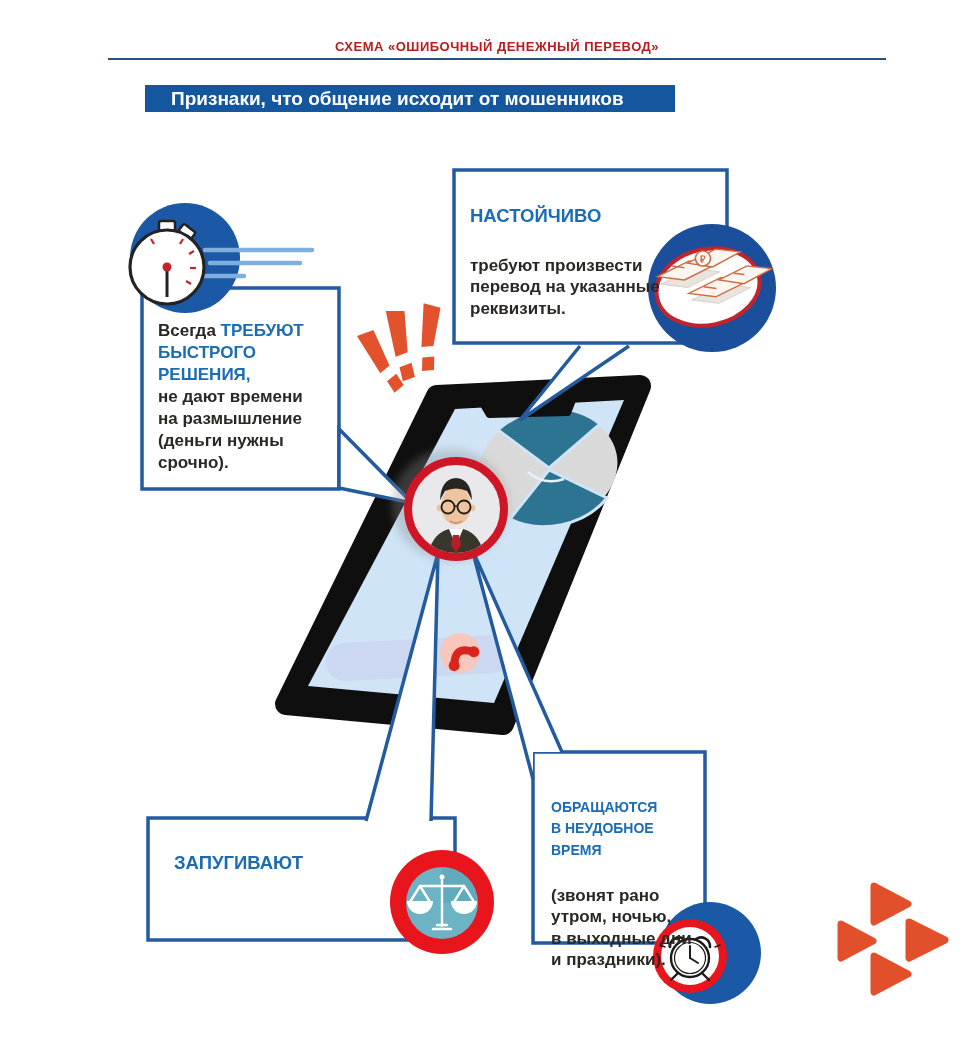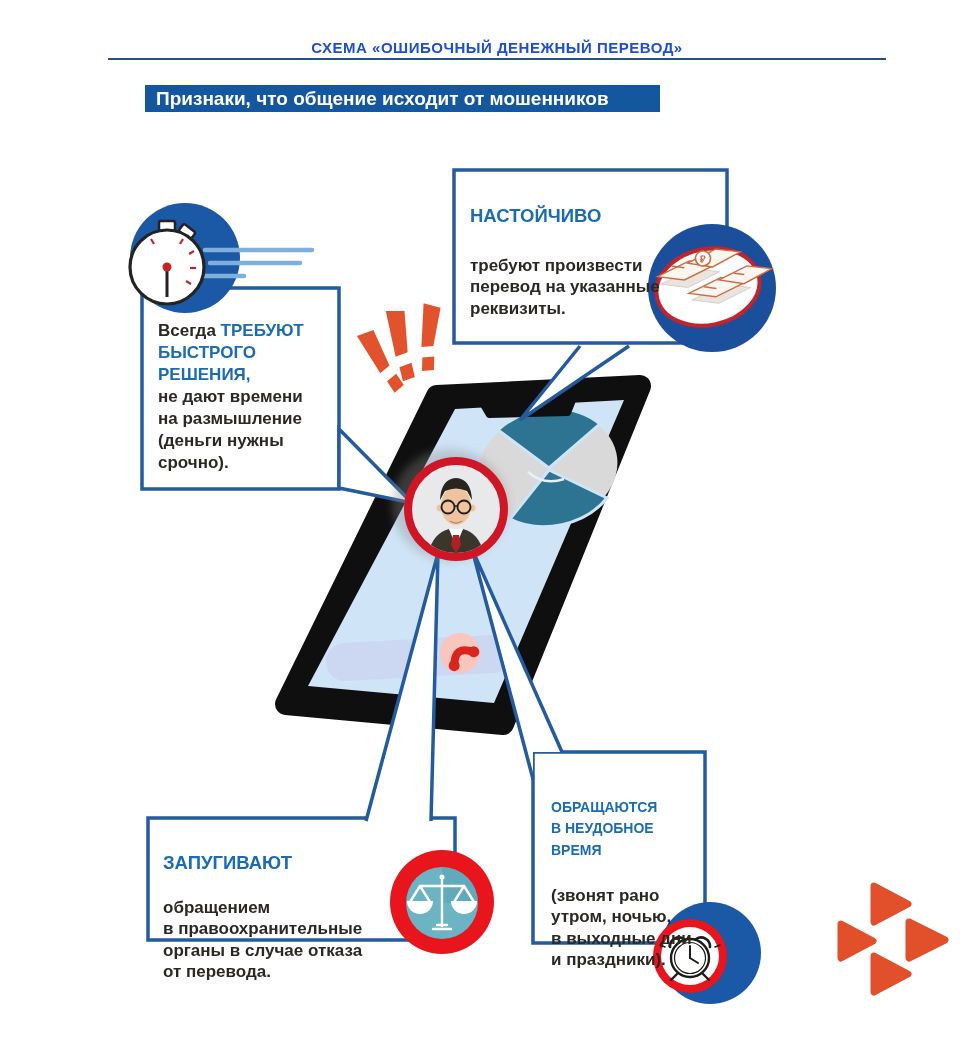--- a/index.html
+++ b/index.html
@@ -3,34 +3,34 @@
 <meta charset="utf-8">
 <style>
   html,body{margin:0;padding:0;background:#ffffff;}
   #page{
     position:relative;width:969px;height:1043px;background:#ffffff;overflow:hidden;
     font-family:"Liberation Sans", sans-serif;font-weight:700;
   }
   .abs{position:absolute;}
   #header-title{
     left:108px;top:39px;width:778px;text-align:center;
-    font-size:15px;letter-spacing:.5px;color:#1d4ed8;
+    font-size:13px;letter-spacing:.5px;color:#b91c1c;
   }
   #header-rule{left:108px;top:58px;width:778px;height:2px;background:#28517e;}
   #banner{
     left:145px;top:85px;width:504px;height:27px;line-height:27px;
-    background:#15579f;color:#ffffff;font-size:19px;padding-left:11px;
+    background:#15579f;color:#ffffff;font-size:19px;padding-left:26px;
   }
   .callout-text{white-space:pre-line;line-height:21.5px;color:#2b2824;font-size:17px;}
   .callout-title{color:#1a6cb5;}
   .hl{color:#1a6cb5;}
   #tr-text{left:470px;top:183px;width:230px;}
   #tr-text .callout-title{font-size:18.5px;margin-bottom:7px;}
   #left-text{left:158px;top:320px;width:178px;line-height:22px;}
-  #bl-text{left:163px;top:830px;width:266px;}
+  #bl-text{left:174px;top:830px;width:266px;}
   #bl-text .callout-title{font-size:18.5px;margin-bottom:2px;}
   #br-text{left:551px;top:775px;width:162px;}
   #br-text .callout-title{font-size:14px;margin-bottom:2px;}
   svg{position:absolute;left:0;top:0;}
 </style>
 </head>
 <body>
 
 <div id="page">
 
@@ -225,24 +225,20 @@
 
   <div class="abs callout-text" id="tr-text">
     <div class="callout-title">НАСТОЙЧИВО</div>
     <div>требуют произвести
 перевод на указанные
 реквизиты.</div>
   </div>
 
   <div class="abs callout-text" id="bl-text">
     <div class="callout-title">ЗАПУГИВАЮТ</div>
-    <div>обращением
-в правоохранительные
-органы в случае отказа
-от перевода.</div>
   </div>
 
   <div class="abs callout-text" id="br-text">
     <div class="callout-title">ОБРАЩАЮТСЯ
 В НЕУДОБНОЕ
 ВРЕМЯ</div>
     <div>(звонят рано
 утром, ночью,
 в выходные дни
 и праздники).</div>

